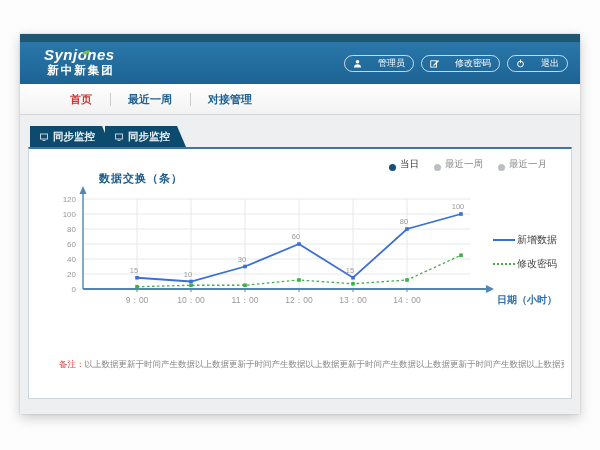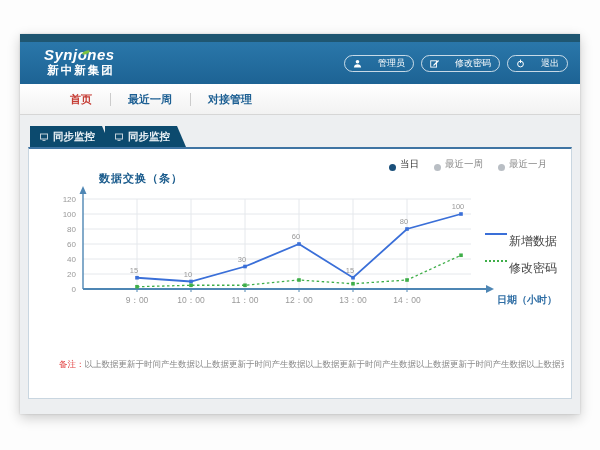--- a/index.html
+++ b/index.html
@@ -29,21 +29,21 @@
   .tab:nth-child(2){ z-index:2; } .tab:nth-child(3){ z-index:1; }
   .panel { position:relative; background:#fff; border:1px solid #c9d6e0; border-top:2px solid #3f74a3; height:252px; }
   .radios { position:absolute; top:9px; right:24px; display:flex; gap:15px; align-items:center; }
   .radio { display:flex; gap:4px; align-items:flex-end; font-size:9.5px; color:#888; cursor:pointer; }
   .radio .dot { width:7px; height:7px; border-radius:50%; background:#b9bec4; }
   .radio.selected .dot { background:#1a4f7a; }
   .radio.selected { color:#333; }
   .chart-title { position:absolute; left:30px; top:22px; font-size:11px; font-weight:bold; color:#1a5b8c; letter-spacing:1px;margin-left:40px; }
   #chart { position:absolute; left:12px; top:40px; overflow:visible; }
   .side-legend { position:absolute; right:14px; top:84px; }
-  .legend-item { display:flex; gap:2px; margin-bottom:10px; font-size:12px; color:#444; cursor:pointer; }
+  .legend-item { display:flex; align-items:center; gap:2px; margin-bottom:10px; font-size:10px; color:#444; cursor:pointer; }
   .legend-line { width:22px; height:0; border-top-width:2px; }
   .note { position:absolute; left:30px; top:210px; font-size:8.5px; color:#888; white-space:nowrap; width:505px; overflow:hidden; }
   .note-prefix { color:#e03a3a; }
 </style>
 </head>
 <body>
 
 <div class="window">
   <div class="topstrip"></div>
 

